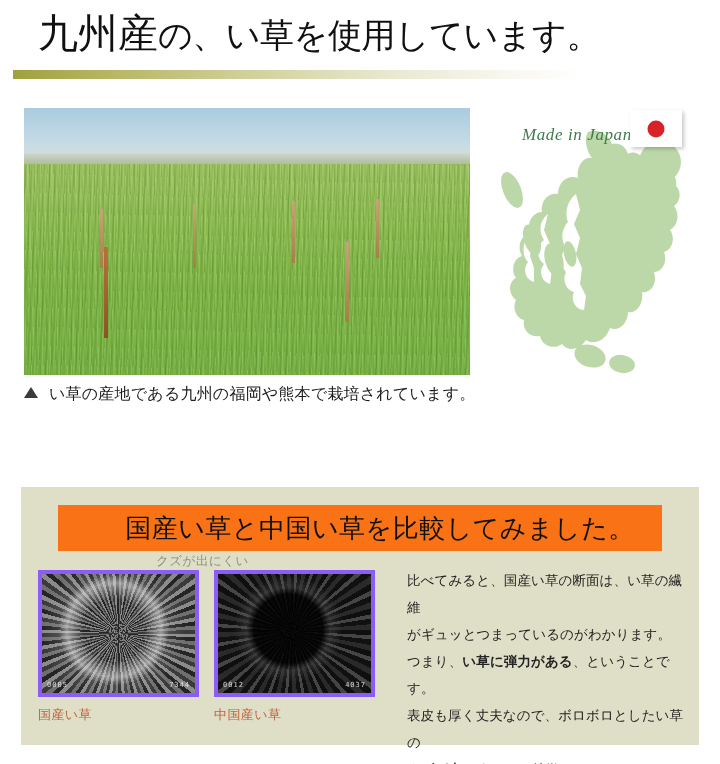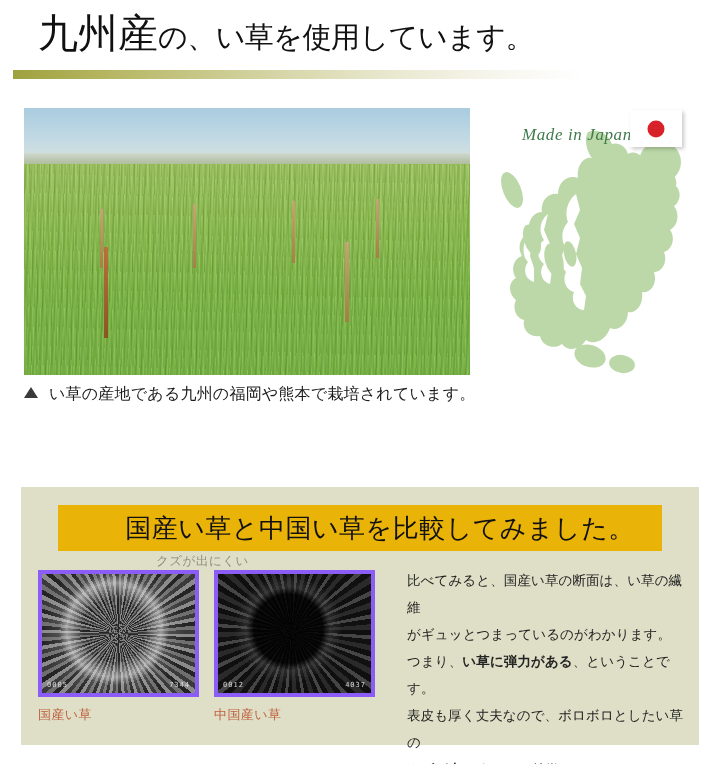--- a/index.html
+++ b/index.html
@@ -22,21 +22,21 @@
     font-family: "Liberation Serif", "DejaVu Serif", serif;
     color: #111111;
     line-height: 1;
   }
   .heading-strong {
     font-size: 40px;
     letter-spacing: 0px;
     font-weight: 400;
   }
   .heading-rest {
-    font-size: 29px;
+    font-size: 34px;
     letter-spacing: -0.5px;
     font-weight: 400;
   }
 
   .heading-rule {
     position: absolute;
     left: 13px;
     top: 70px;
     width: 570px;
     height: 9px;
@@ -175,21 +175,21 @@
     width: 678px;
     height: 258px;
     background: #dedfc6;
   }
   .compare-banner {
     position: absolute;
     left: 37px;
     top: 18px;
     width: 604px;
     height: 46px;
-    background: #eab308;
+    background: #f97316;
     display: flex;
     align-items: center;
     justify-content: center;
     padding-left: 40px;
   }
   .compare-banner-text {
     font-family: "Liberation Serif", "DejaVu Serif", serif;
     font-size: 26px;
     color: #111111;
     letter-spacing: 0.5px;

